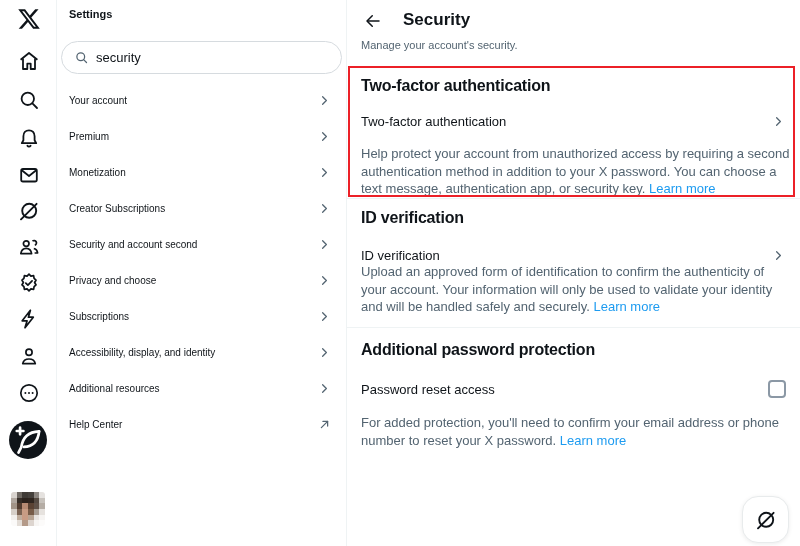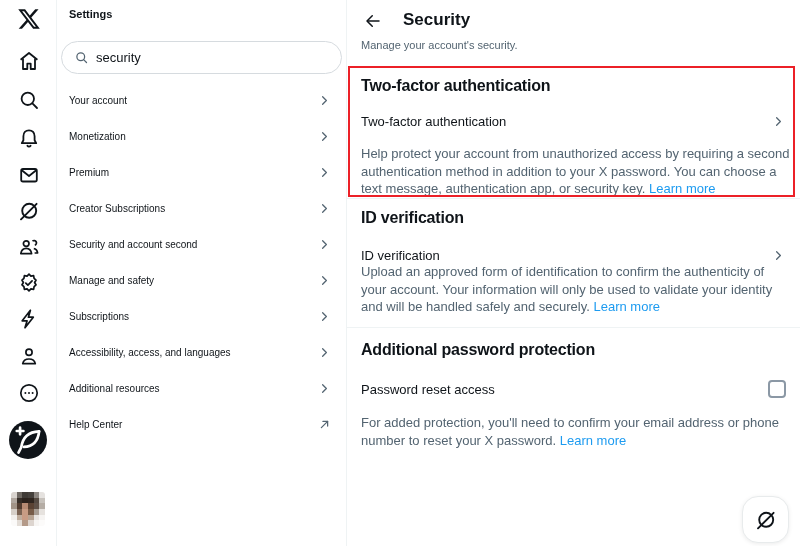--- a/index.html
+++ b/index.html
@@ -201,69 +201,69 @@
     <div class="sb-list">
       <div class="sb-item">
         <span class="sb-label">Your account</span>
         <span class="chev">
             <svg viewBox="0 0 24 24" fill="none" stroke="#536471" stroke-width="2" stroke-linecap="round" stroke-linejoin="round">
               <path d="M9 6l6 6-6 6"></path>
             </svg>
           </span>
       </div>
       <div class="sb-item">
+        <span class="sb-label">Premium</span>
+        <span class="chev">
+            <svg viewBox="0 0 24 24" fill="none" stroke="#536471" stroke-width="2" stroke-linecap="round" stroke-linejoin="round">
+              <path d="M9 6l6 6-6 6"></path>
+            </svg>
+          </span>
+      </div>
+      <div class="sb-item">
         <span class="sb-label">Monetization</span>
         <span class="chev">
             <svg viewBox="0 0 24 24" fill="none" stroke="#536471" stroke-width="2" stroke-linecap="round" stroke-linejoin="round">
               <path d="M9 6l6 6-6 6"></path>
             </svg>
           </span>
       </div>
       <div class="sb-item">
-        <span class="sb-label">Premium</span>
-        <span class="chev">
-            <svg viewBox="0 0 24 24" fill="none" stroke="#536471" stroke-width="2" stroke-linecap="round" stroke-linejoin="round">
-              <path d="M9 6l6 6-6 6"></path>
-            </svg>
-          </span>
-      </div>
-      <div class="sb-item">
         <span class="sb-label">Creator Subscriptions</span>
         <span class="chev">
             <svg viewBox="0 0 24 24" fill="none" stroke="#536471" stroke-width="2" stroke-linecap="round" stroke-linejoin="round">
               <path d="M9 6l6 6-6 6"></path>
             </svg>
           </span>
       </div>
       <div class="sb-item">
         <span class="sb-label">Security and account second</span>
         <span class="chev">
             <svg viewBox="0 0 24 24" fill="none" stroke="#536471" stroke-width="2" stroke-linecap="round" stroke-linejoin="round">
               <path d="M9 6l6 6-6 6"></path>
             </svg>
           </span>
       </div>
       <div class="sb-item">
-        <span class="sb-label">Manage and safety</span>
+        <span class="sb-label">Privacy and choose</span>
         <span class="chev">
             <svg viewBox="0 0 24 24" fill="none" stroke="#536471" stroke-width="2" stroke-linecap="round" stroke-linejoin="round">
               <path d="M9 6l6 6-6 6"></path>
             </svg>
           </span>
       </div>
       <div class="sb-item">
         <span class="sb-label">Subscriptions</span>
         <span class="chev">
             <svg viewBox="0 0 24 24" fill="none" stroke="#536471" stroke-width="2" stroke-linecap="round" stroke-linejoin="round">
               <path d="M9 6l6 6-6 6"></path>
             </svg>
           </span>
       </div>
       <div class="sb-item">
-        <span class="sb-label">Accessibility, access, and languages</span>
+        <span class="sb-label">Accessibility, display, and identity</span>
         <span class="chev">
             <svg viewBox="0 0 24 24" fill="none" stroke="#536471" stroke-width="2" stroke-linecap="round" stroke-linejoin="round">
               <path d="M9 6l6 6-6 6"></path>
             </svg>
           </span>
       </div>
       <div class="sb-item">
         <span class="sb-label">Additional resources</span>
         <span class="chev">
             <svg viewBox="0 0 24 24" fill="none" stroke="#536471" stroke-width="2" stroke-linecap="round" stroke-linejoin="round">

